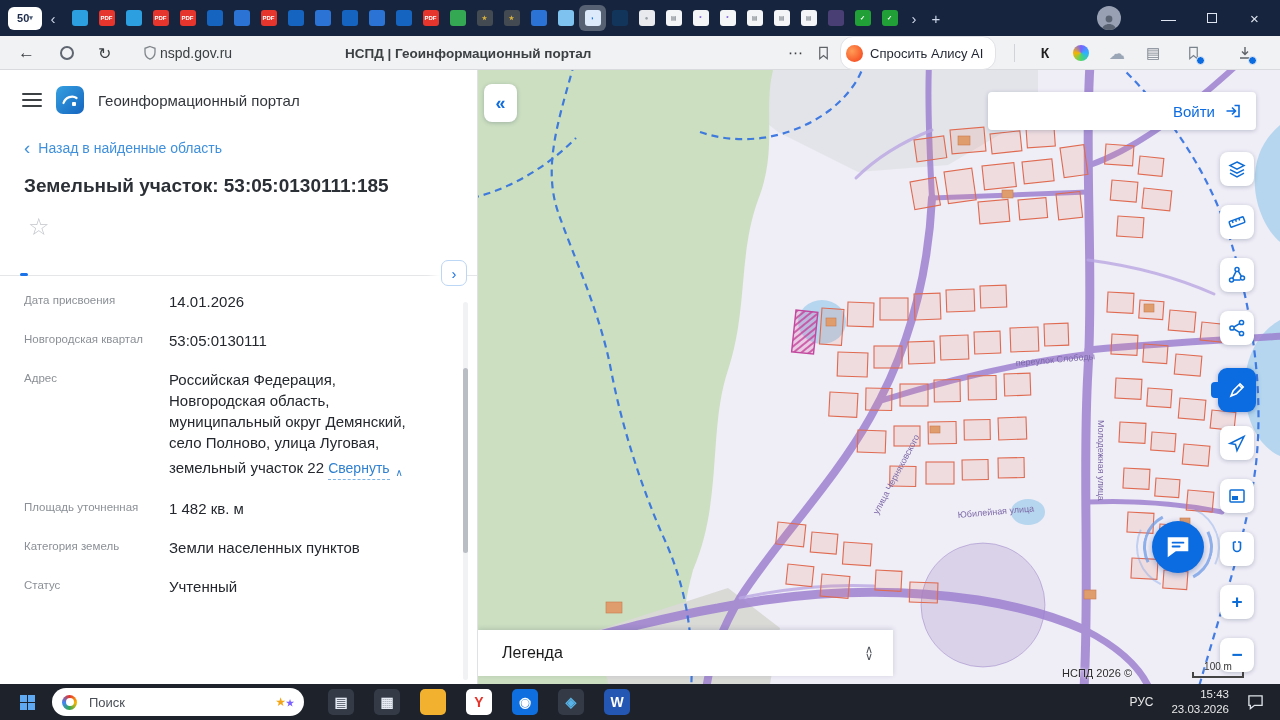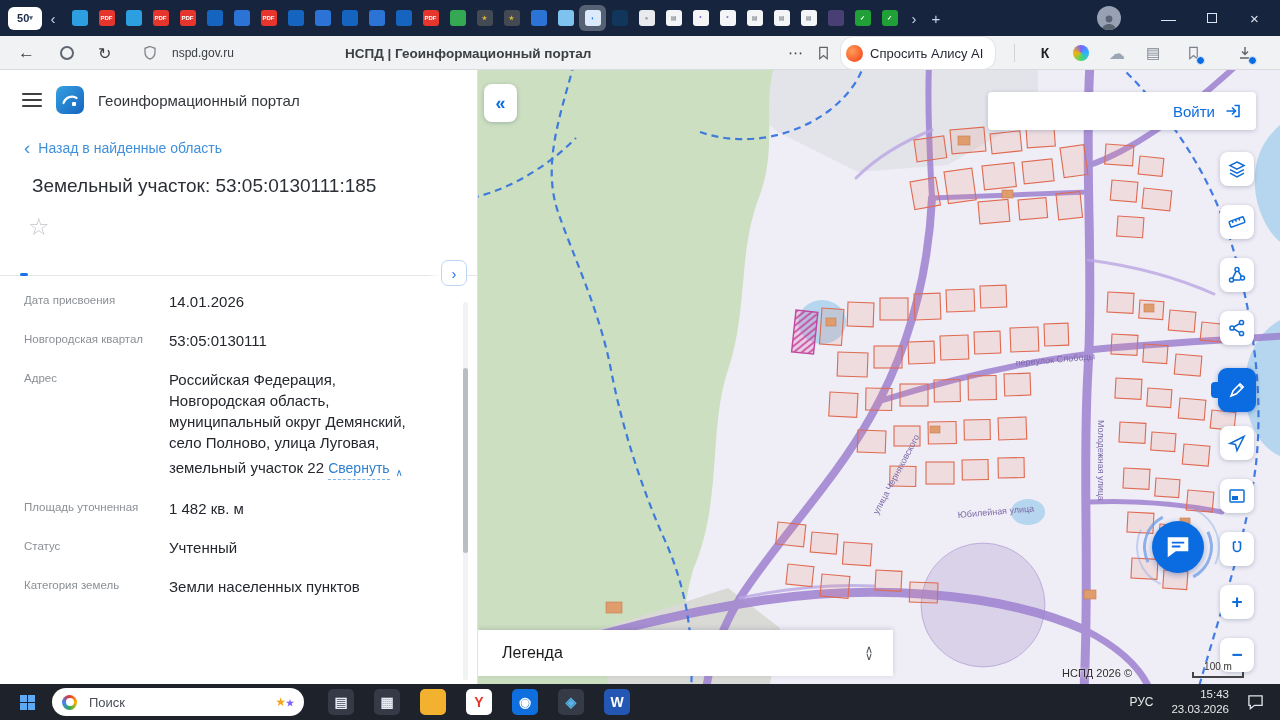--- a/index.html
+++ b/index.html
@@ -21,21 +21,21 @@
   .maxbox{width:10px;height:10px;border:1.5px solid #dfe5f0}
 
   
   .toolbar{position:absolute;top:36px;left:0;width:1280px;height:34px;background:#f1f2f4;border-bottom:1px solid #d8dadd}
   .toolbar .titem{position:absolute;top:0;height:34px;display:flex;align-items:center;color:#3c4043}
   .ic-back{left:18px;font-size:17px;cursor:pointer}
   .ring-ic{left:60px;cursor:pointer}
   .ring-ic i{display:block;width:14px;height:14px;border:2px solid #5f6670;border-radius:50%}
   .ic-refresh{left:98px;font-size:16px;cursor:pointer}
   .site-shield{left:142px}
-  .url-text{left:172px;font-size:12px;color:#5f6368;cursor:pointer}
+  .url-text{left:160px;font-size:14px;color:#5f6368;cursor:pointer}
   .page-title{left:345px;font-size:13.5px;color:#202124;font-weight:bold}
   .ic-more{left:788px;font-size:15px;color:#5f6368;cursor:pointer}
   .ic-flag{left:816px;cursor:pointer}
   .alice-pill{left:840px;top:4px;height:26px;background:#fff;border:1px solid #e0e2e6;border-radius:13px;display:flex;align-items:center;gap:7px;padding:0 12px 0 5px;cursor:pointer}
   .alice-orb{width:17px;height:17px;border-radius:50%;background:radial-gradient(circle at 35% 35%,#ff9d57,#f43b16)}
   .alice-label{font-size:13px;color:#1f2430}
   .tdivider{left:1014px;top:8px;height:18px;width:1px;background:#d0d3d8;position:absolute}
   .ext{position:absolute;top:0;height:34px;display:flex;align-items:center;justify-content:center;width:26px;cursor:pointer}
   .ext-k{left:1032px;font-weight:bold;font-size:14px;color:#1f1f1f}
   .ext-orb{left:1068px}
@@ -51,21 +51,21 @@
 
   
   .panel{position:relative;width:478px;height:614px;background:#fff;border-right:1px solid #dfe1e4;overflow:hidden}
   .p-head{display:flex;align-items:center;gap:14px;padding:16px 0 10px 22px}
   .burger{width:20px;height:14px;display:flex;flex-direction:column;justify-content:space-between;cursor:pointer}
   .burger i{height:2.2px;background:#3c4043;border-radius:1px}
   .p-logo{width:28px;height:28px;border-radius:7px;background:linear-gradient(135deg,#36a0e0,#1565c0);display:flex;align-items:center;justify-content:center}
   .portal-title{font-size:15px;color:#33373c}
   .back-link{display:flex;align-items:center;gap:8px;color:#3f90dc;font-size:14px;padding:14px 0 0 24px;cursor:pointer}
   .back-link .chev{font-size:19px;line-height:1}
-  .obj-title{padding:18px 32px 0;font-size:19px;font-weight:400;color:#2b2f36}
+  .obj-title{padding:18px 24px 0;font-size:19px;font-weight:700;color:#2b2f36}
   .star-row{padding:16px 0 0 28px}
   .star{font-size:24px;color:#c3c6cb;cursor:pointer}
   .ptabs-wrap{position:relative;margin-top:14px;border-bottom:1px solid #e4e6e8}
   .ptabs{display:flex;padding-left:10px}
   .ptab{padding:10px 14px;font-size:13.5px;color:#4a4f57;cursor:pointer;position:relative;white-space:nowrap}
   .ptab.active{color:#1b1f26;font-weight:bold}
   .ptab.active::after{content:"";position:absolute;left:10px;right:10px;bottom:-1px;height:3px;background:#1a73e8;border-radius:2px}
   .tabs-more{position:absolute;right:10px;top:5px;width:26px;height:26px;border:1px solid #bcd6f5;border-radius:7px;background:#fff;color:#1a73e8;font-size:15px;display:flex;align-items:center;justify-content:center;cursor:pointer;box-shadow:-8px 0 10px #fff}
   .fields{padding:6px 0 0}
   .frow{display:flex;align-items:flex-start;padding:9px 36px 9px 24px}
@@ -353,30 +353,30 @@
         </div>
       </div>
         <div class="frow">
         <div class="flabel">Площадь уточненная</div>
         <div class="fval">
           <span class="fvtext">1 482 кв. м</span>
           
         </div>
       </div>
         <div class="frow">
+        <div class="flabel">Категория земель</div>
+        <div class="fval">
+          <span class="fvtext">Земли населенных пунктов</span>
+          
+        </div>
+      </div>
+        <div class="frow">
         <div class="flabel">Статус</div>
         <div class="fval">
           <span class="fvtext">Учтенный</span>
-          
-        </div>
-      </div>
-        <div class="frow">
-        <div class="flabel">Категория земель</div>
-        <div class="fval">
-          <span class="fvtext">Земли населенных пунктов</span>
           
         </div>
       </div>
       </div>
 
     <div class="panel-sb">
         <div class="thumb"></div>
       </div>
   </div>
 

